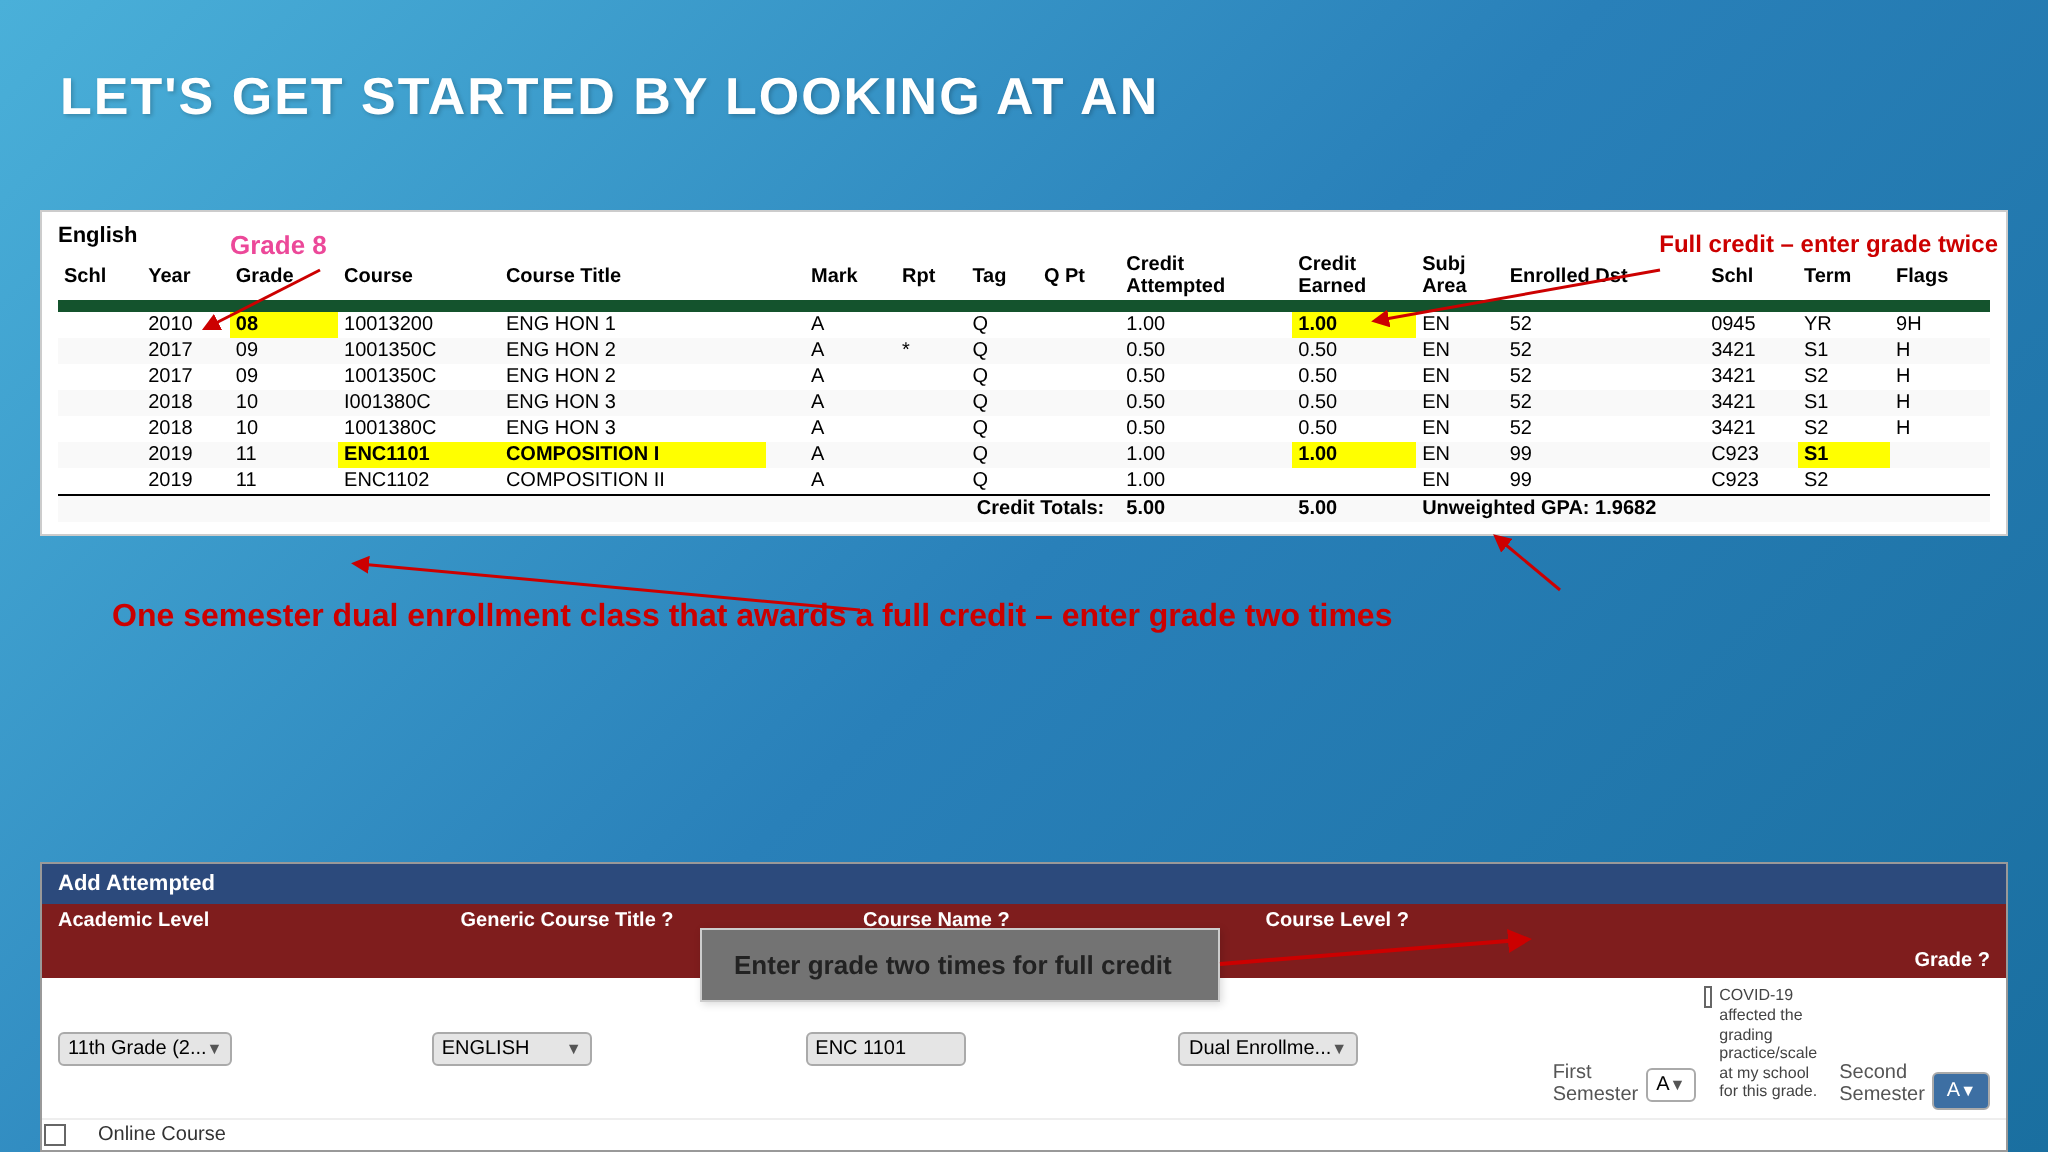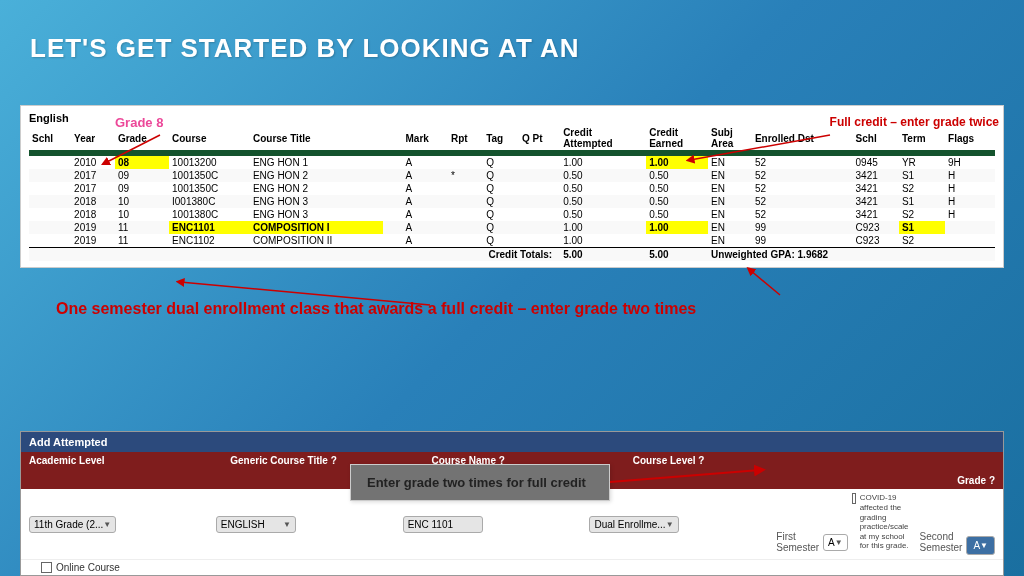--- a/index.html
+++ b/index.html
@@ -153,26 +153,26 @@
       display: flex;
       align-items: center;
       justify-content: space-between;
       min-width: 80px;
     }
     .select-arrow {
       font-size: 8px;
       color: #555;
     }
     .online-course-row {
-      padding: 2px 20px;
+      padding: 2px 1px;
       font-size: 10px;
       color: #333;
       display: flex;
       align-items: center;
-      gap: 4px;
+      gap: 16px;
     }
     .checkbox-mock {
       width: 11px;
       height: 11px;
       border: 1px solid #666;
       display: inline-block;
     }
     .grade-label {
       font-size: 10px;
       color: #555;

